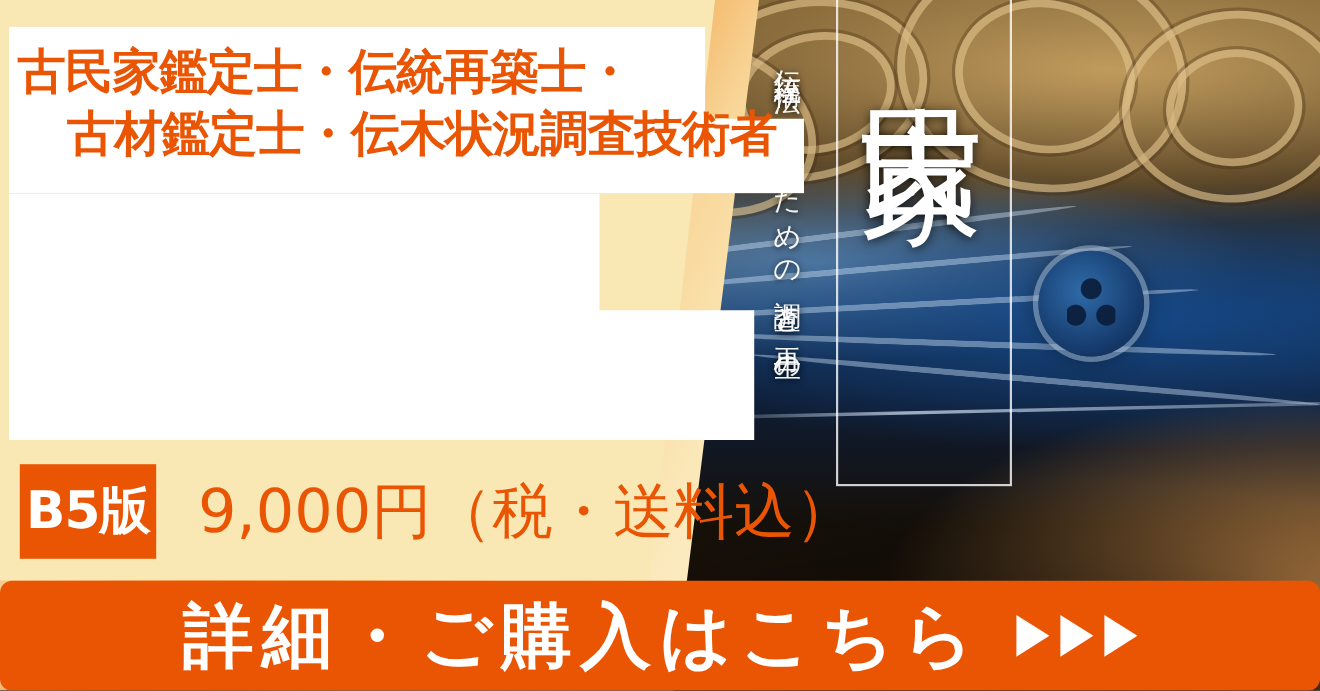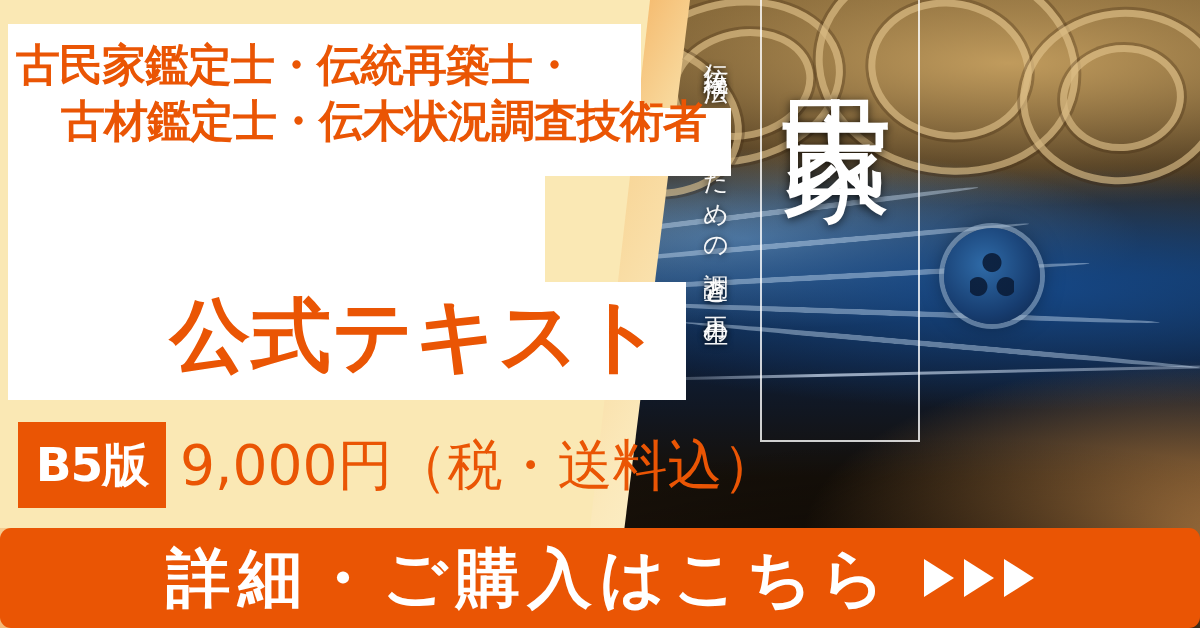--- a/index.html
+++ b/index.html
@@ -152,21 +152,21 @@
     font-size:80px;line-height:1;
     letter-spacing:1px;
     color:#ea5504;
     white-space:nowrap;
   }
   #main1{left:22px;top:196px;}
   #main2{left:170px;top:296px;}
 
   
   .badge{
-    position:absolute;left:18px;top:422px;width:148px;height:86px;
+    position:absolute;left:18px;top:422px;width:124px;height:86px;
     background:#ea5504;
   }
   .badge span{
     display:block;text-align:center;line-height:86px;
     font-family:"DejaVu Sans","Liberation Sans",sans-serif;
     font-weight:700;font-size:47px;color:#ffffff;letter-spacing:-1px;
   }
   .price{
     position:absolute;left:180px;top:424px;
     font-family:"DejaVu Sans","Liberation Sans",sans-serif;
@@ -226,21 +226,20 @@
   <div class="cover-title">古民家</div>
 
   <div class="warm-bg"></div>
   <div class="cream-slab"></div>
 
   <div class="panel-top"></div>
   <div class="cert-line" id="cert1">古民家鑑定士・伝統再築士・</div>
   <div class="cert-line" id="cert2">古材鑑定士・伝木状況調査技術者</div>
 
   <div class="panel-main"></div>
-  <div class="main-line" id="main2">公式テキスト</div>
 
   <div class="badge">
     <span>B5版</span>
   </div>
   <div class="price">9,000円（税・送料込）</div>
 
   <div class="cta">
     <span class="cta-text">詳細・ご購入はこちら</span>
     <span class="arrows" id="cta-arrows">
         <i></i>

